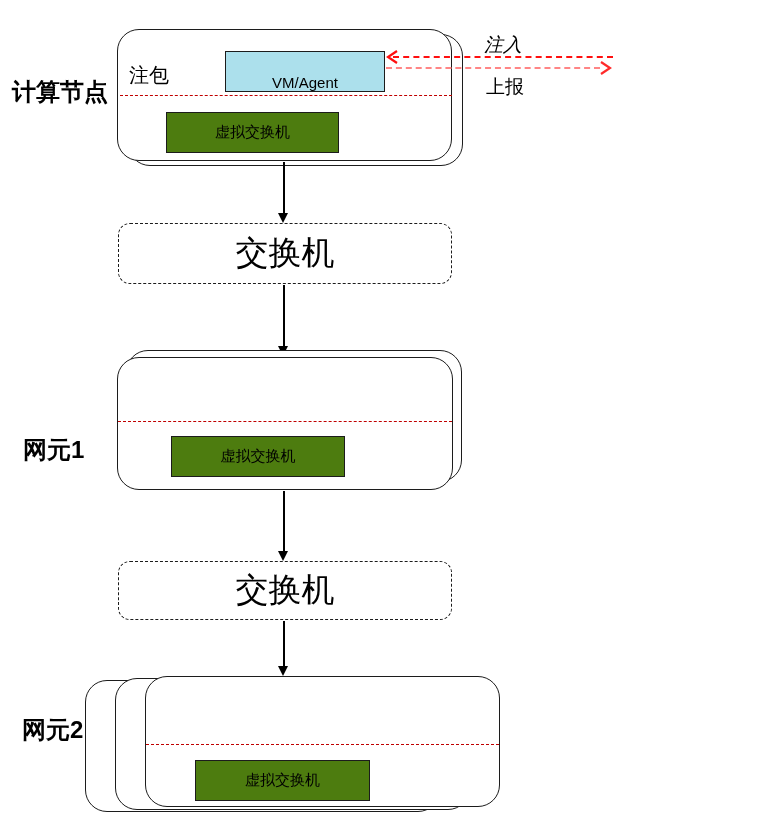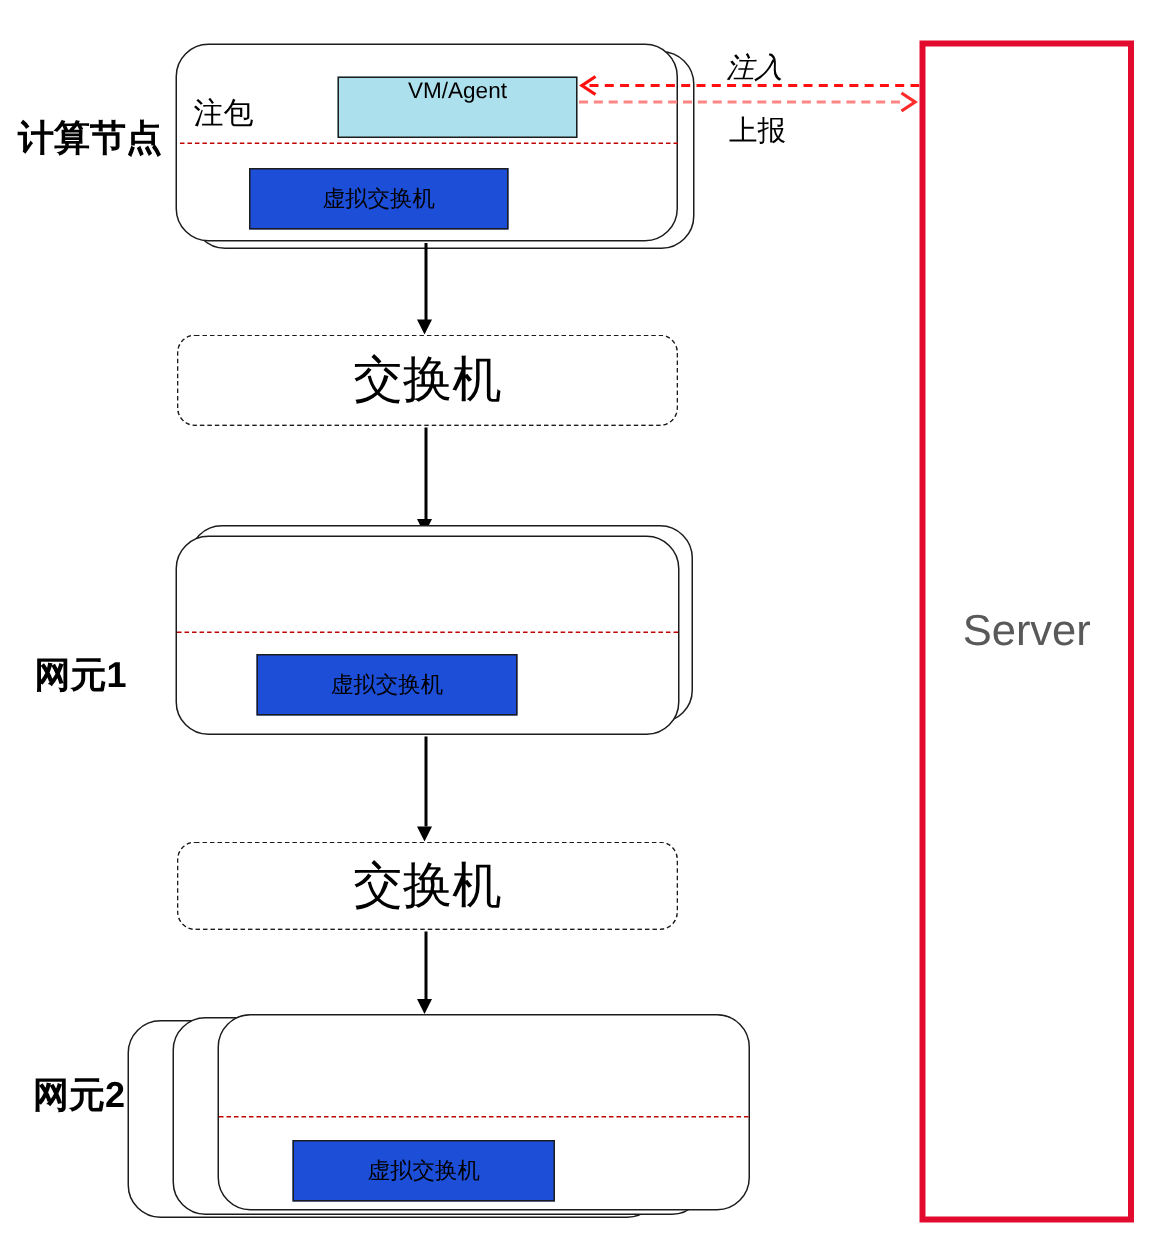--- a/index.html
+++ b/index.html
@@ -28,26 +28,26 @@
     box-sizing:border-box;
     display:flex;align-items:center;justify-content:center;
     font-size:33px;
   }
   
   .vmbox{
     position:absolute;
     background:#ace0ec;
     border:1.6px solid #1c1c1c;
     box-sizing:border-box;
-    display:flex;align-items:flex-start;justify-content:center;
+    display:flex;align-items:flex-end;justify-content:center;
     font-size:15px;
   }
   .greenbox{
     position:absolute;
-    background:#1d4ed8;
+    background:#4d7c0f;
     border:1.6px solid #1c1c1c;
     box-sizing:border-box;
     display:flex;align-items:center;justify-content:center;
     font-size:15px;
   }
   
   .partition{
     position:absolute;height:0;
     border-top:1.6px dashed #c00000;
   }
@@ -148,17 +148,14 @@
   <div class="node" style="left:145px;top:676px;width:355px;height:131px;"></div>
 
   <div class="side-label" style="left:22px;top:714px;">网元2</div>
 
   <div class="partition" style="left:146px;top:744px;width:353px;"></div>
 
   <div class="greenbox" style="left:195px;top:760px;width:175px;height:41px;">
     <span>虚拟交换机</span>
   </div>
 
-  <div class="server">
-    <span>Server</span>
-  </div>
 
 </div>
 
 </body></html>

